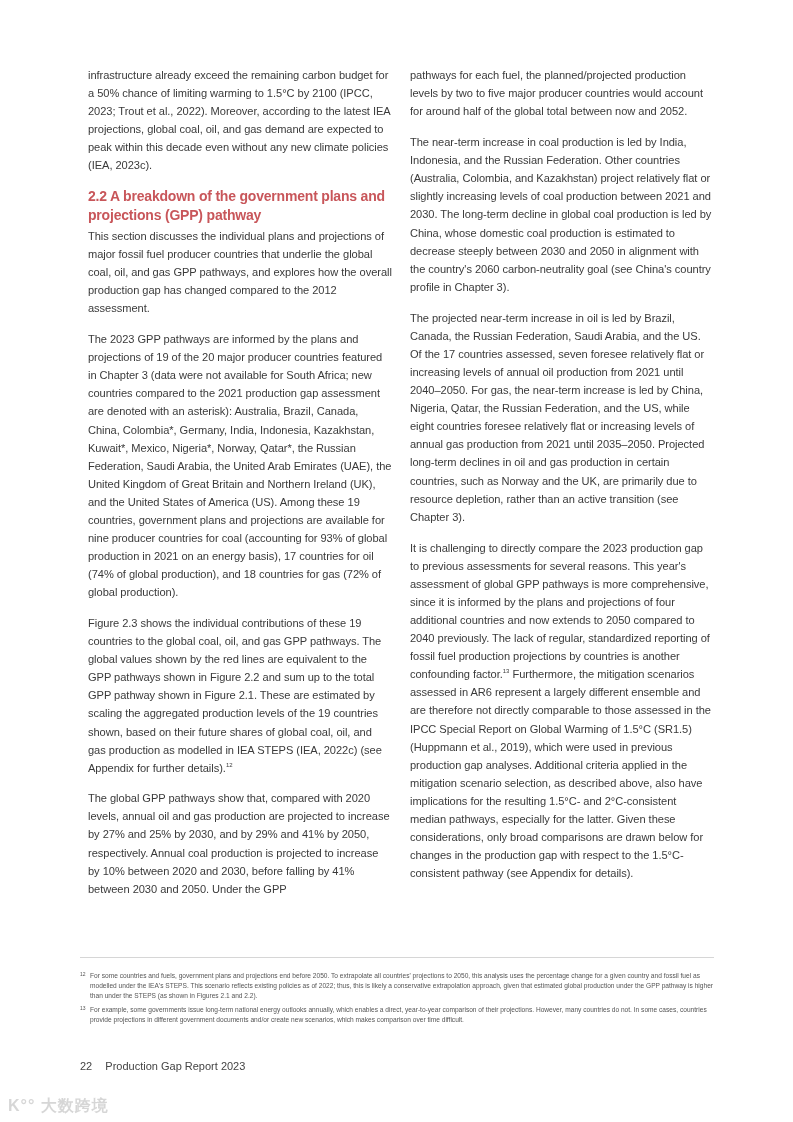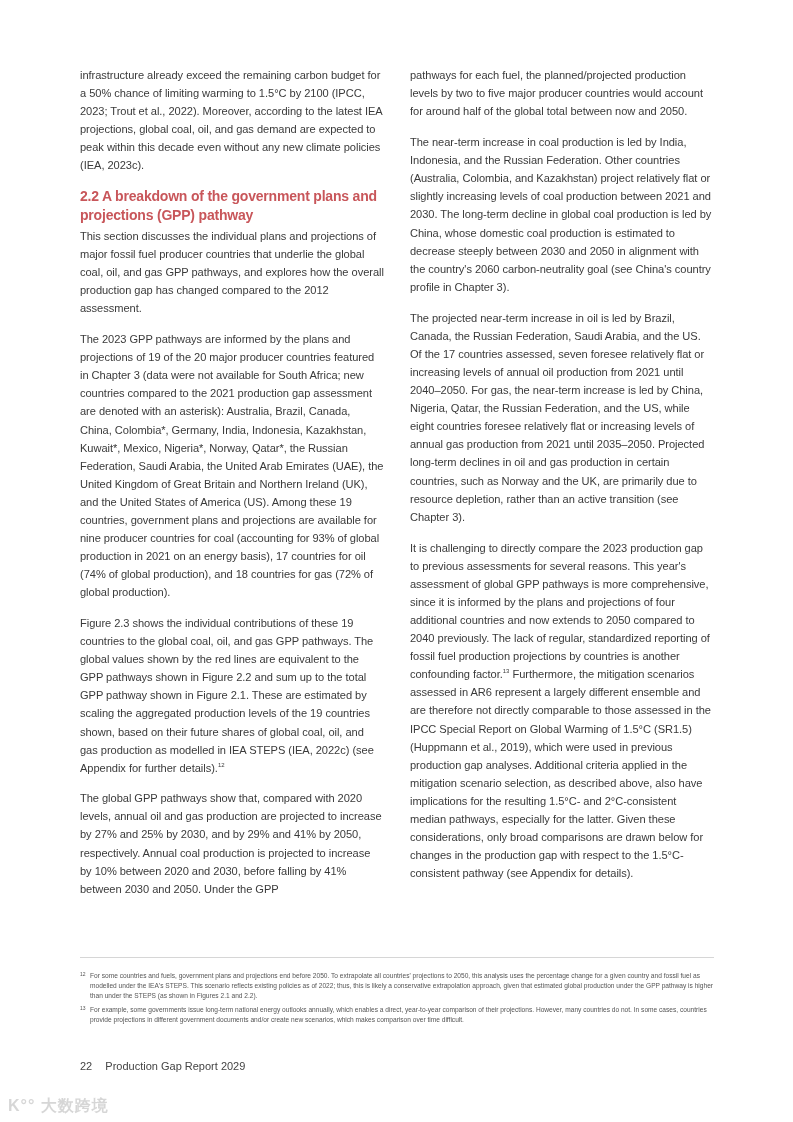--- a/index.html
+++ b/index.html
@@ -4,21 +4,21 @@
 <style>
   html, body { margin: 0; padding: 0; background: #ffffff; }
   body {
     width: 793px; height: 1122px; position: relative; overflow: hidden;
     font-family: "Liberation Sans", sans-serif; color: #3a3a3a;
   }
   .col {
     position: absolute; top: 66px; width: 304px;
     font-size: 11.1px; line-height: 18.1px; letter-spacing: -0.05px;
   }
-  .col-left { left: 80px; }
+  .col-left { left: 88px; }
   .col-right { left: 410px; }
   .col p { margin: 0 0 12.5px 0; }
   .col-right p { margin-bottom: 12.8px; }
   h2 {
     margin: 6px 0 2px 0; color: #c8565a; font-size: 14px; line-height: 19px;
     font-weight: bold; letter-spacing: -0.2px;
   }
   sup { font-size: 6px; line-height: 0; vertical-align: 5px; }
   .rule {
     position: absolute; left: 80px; top: 957px; width: 634px; height: 1px; background: #d6d6d6;
@@ -45,37 +45,37 @@
 <div class="col col-left">
   <p>infrastructure already exceed the remaining carbon budget for a 50% chance of limiting warming to 1.5°C by 2100 (IPCC, 2023; Trout et al., 2022). Moreover, according to the latest IEA projections, global coal, oil, and gas demand are expected to peak within this decade even without any new climate policies (IEA, 2023c).</p>
   <h2>2.2 A breakdown of the government plans and projections (GPP) pathway</h2>
   <p>This section discusses the individual plans and projections of major fossil fuel producer countries that underlie the global coal, oil, and gas GPP pathways, and explores how the overall production gap has changed compared to the 2012 assessment.</p>
   <p>The 2023 GPP pathways are informed by the plans and projections of 19 of the 20 major producer countries featured in Chapter 3 (data were not available for South Africa; new countries compared to the 2021 production gap assessment are denoted with an asterisk): Australia, Brazil, Canada, China, Colombia*, Germany, India, Indonesia, Kazakhstan, Kuwait*, Mexico, Nigeria*, Norway, Qatar*, the Russian Federation, Saudi Arabia, the United Arab Emirates (UAE), the United Kingdom of Great Britain and Northern Ireland (UK), and the United States of America (US). Among these 19 countries, government plans and projections are available for nine producer countries for coal (accounting for 93% of global production in 2021 on an energy basis), 17 countries for oil (74% of global production), and 18 countries for gas (72% of global production).</p>
   <p><span>Figure 2.3 shows the individual contributions of these 19 countries to the global coal, oil, and gas GPP pathways. The global values shown by the red lines are equivalent to the GPP pathways shown in Figure 2.2 and sum up to the total GPP pathway shown in Figure 2.1. These are estimated by scaling the aggregated production levels of the 19 countries shown, based on their future shares of global coal, oil, and gas production as modelled in IEA STEPS (IEA, 2022c) (see Appendix for further details).</span><sup>12</sup></p>
   <p>The global GPP pathways show that, compared with 2020 levels, annual oil and gas production are projected to increase by 27% and 25% by 2030, and by 29% and 41% by 2050, respectively. Annual coal production is projected to increase by 10% between 2020 and 2030, before falling by 41% between 2030 and 2050. Under the GPP</p>
 </div>
 
 <div class="col col-right">
-  <p>pathways for each fuel, the planned/projected production levels by two to five major producer countries would account for around half of the global total between now and 2050.</p>
+  <p>pathways for each fuel, the planned/projected production levels by two to five major producer countries would account for around half of the global total between now and 2052.</p>
   <p>The near-term increase in coal production is led by India, Indonesia, and the Russian Federation. Other countries (Australia, Colombia, and Kazakhstan) project relatively flat or slightly increasing levels of coal production between 2021 and 2030. The long-term decline in global coal production is led by China, whose domestic coal production is estimated to decrease steeply between 2030 and 2050 in alignment with the country's 2060 carbon-neutrality goal (see China's country profile in Chapter 3).</p>
   <p>The projected near-term increase in oil is led by Brazil, Canada, the Russian Federation, Saudi Arabia, and the US. Of the 17 countries assessed, seven foresee relatively flat or increasing levels of annual oil production from 2021 until 2040–2050. For gas, the near-term increase is led by China, Nigeria, Qatar, the Russian Federation, and the US, while eight countries foresee relatively flat or increasing levels of annual gas production from 2021 until 2035–2050. Projected long-term declines in oil and gas production in certain countries, such as Norway and the UK, are primarily due to resource depletion, rather than an active transition (see Chapter 3).</p>
   <p><span>It is challenging to directly compare the 2023 production gap to previous assessments for several reasons. This year's assessment of global GPP pathways is more comprehensive, since it is informed by the plans and projections of four additional countries and now extends to 2050 compared to 2040 previously. The lack of regular, standardized reporting of fossil fuel production projections by countries is another confounding factor.</span><sup>13</sup><span> Furthermore, the mitigation scenarios assessed in AR6 represent a largely different ensemble and are therefore not directly comparable to those assessed in the IPCC Special Report on Global Warming of 1.5°C (SR1.5) (Huppmann et al., 2019), which were used in previous production gap analyses. Additional criteria applied in the mitigation scenario selection, as described above, also have implications for the resulting 1.5°C- and 2°C-consistent median pathways, especially for the latter. Given these considerations, only broad comparisons are drawn below for changes in the production gap with respect to the 1.5°C-consistent pathway (see Appendix for details).</span></p>
 </div>
 
 <div class="rule"></div>
 
 <div class="footnotes">
   <div class="fn">
     <span class="fn-num">12</span>
     <span class="fn-text">For some countries and fuels, government plans and projections end before 2050. To extrapolate all countries' projections to 2050, this analysis uses the percentage change for a given country and fossil fuel as modelled under the IEA's STEPS. This scenario reflects existing policies as of 2022; thus, this is likely a conservative extrapolation approach, given that estimated global production under the GPP pathway is higher than under the STEPS (as shown in Figures 2.1 and 2.2).</span>
   </div>
   <div class="fn">
     <span class="fn-num">13</span>
     <span class="fn-text">For example, some governments issue long-term national energy outlooks annually, which enables a direct, year-to-year comparison of their projections. However, many countries do not. In some cases, countries provide projections in different government documents and/or create new scenarios, which makes comparison over time difficult.</span>
   </div>
 </div>
 
 <div class="footer">
   <span class="page-num">22</span>
-  <span>Production Gap Report 2029</span>
+  <span>Production Gap Report 2023</span>
 </div>
 
 <div class="watermark">K°° 大数跨境</div>
 
 </body></html>

